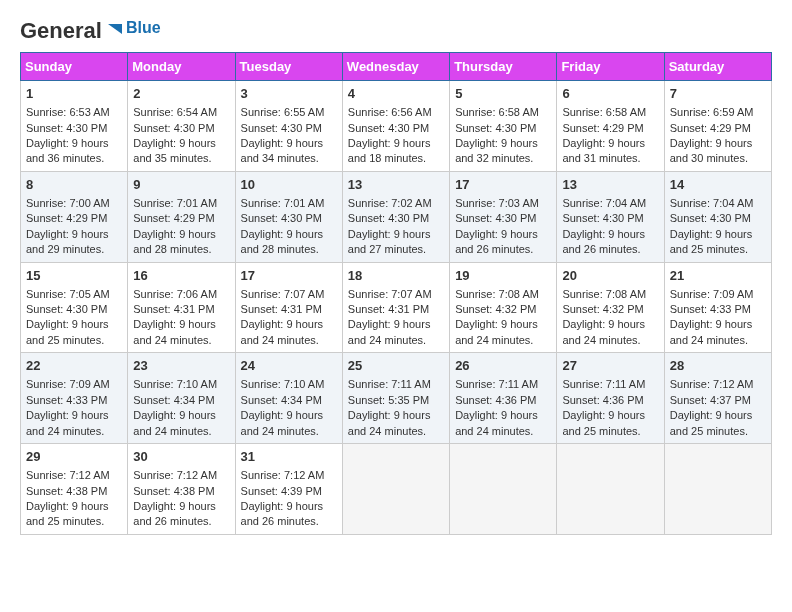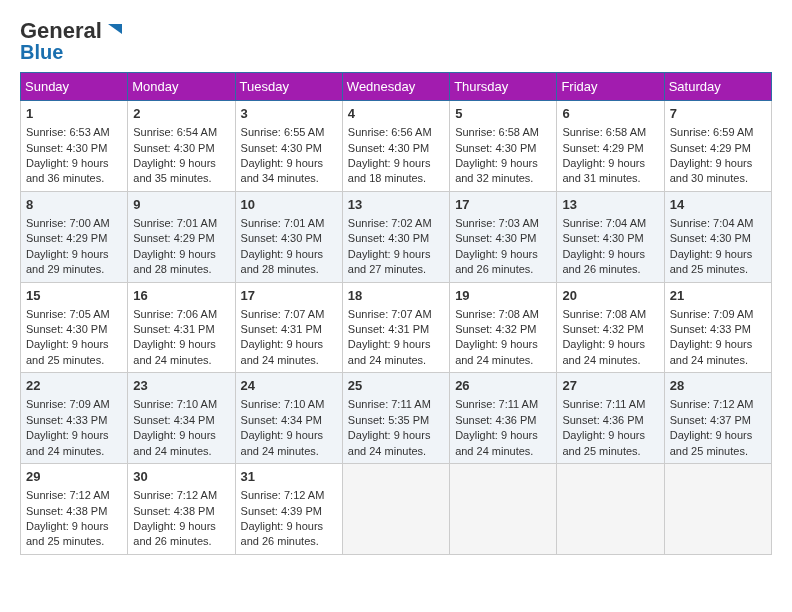--- a/index.html
+++ b/index.html
@@ -11,21 +11,21 @@
       padding: 20px;
     }
     .header-area {
       display: flex;
       justify-content: space-between;
       align-items: flex-start;
       margin-bottom: 10px;
     }
     .logo {
       display: flex;
-      flex-direction: column;
+      flex-direction: row;
       align-items: flex-start;
     }
     .logo-text {
       font-size: 22px;
       font-weight: bold;
       color: #333;
       line-height: 1;
     }
     .title-area {
       text-align: right;
@@ -38,26 +38,26 @@
     .location {
       font-size: 14px;
       color: #555;
     }
     .calendar {
       width: 100%;
       border-collapse: collapse;
       font-size: 11px;
     }
     .calendar th {
-      background: #a21caf;
+      background: #d946ef;
       color: #fff;
       padding: 6px 4px;
       text-align: left;
       font-size: 13px;
-      font-weight: normal;
+      font-weight: bold;
       border: 1px solid #2e6da4;
     }
     .calendar td {
       vertical-align: top;
       padding: 4px 5px;
       border: 1px solid #ccc;
       width: 107px;
       min-height: 80px;
       background: #fff;
       color: #333;
@@ -83,21 +83,21 @@
 <body>
 
 <div class="header-area">
   <div class="logo">
     <div style="display:flex; align-items:center;">
       <span class="logo-text">General</span>
       <svg width="22" height="22" viewBox="0 0 22 22" style="margin-left:2px;">
         <polygon points="4,4 18,4 18,14" fill="#1a6faf"></polygon>
       </svg>
     </div>
-    <span class="logo-text" style="color:#1a6faf; font-size:20px;">Blue</span>
+    <span class="logo-text" style="color:#1a6faf; font-size:16px;">Blue</span>
   </div>
   <div class="title-area">
     <div class="month-title"></div>
     <div class="location"></div>
   </div>
 </div>
 
 <table class="calendar">
   <thead>
     <tr>

